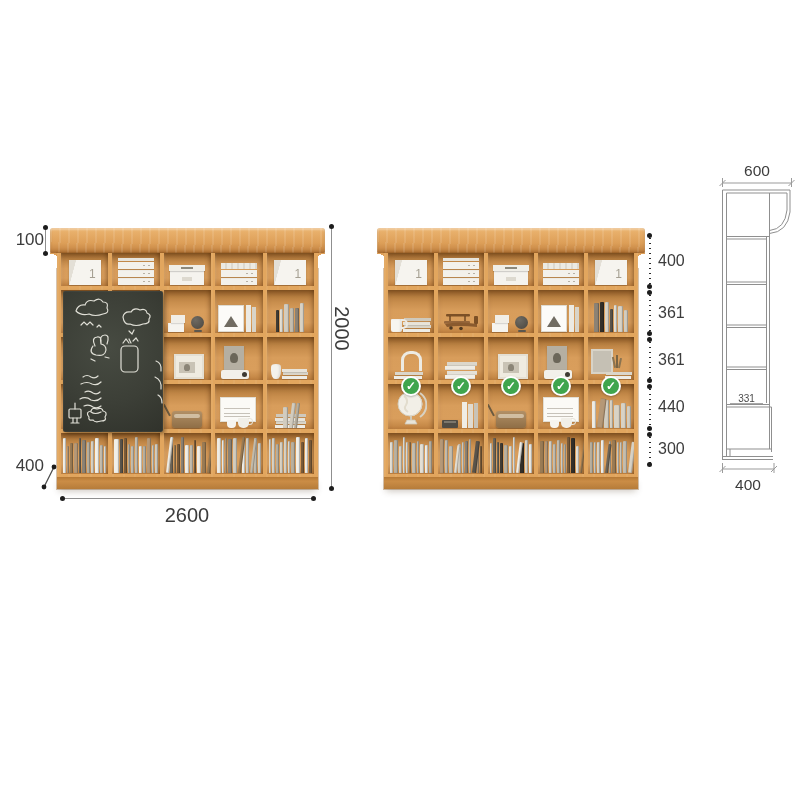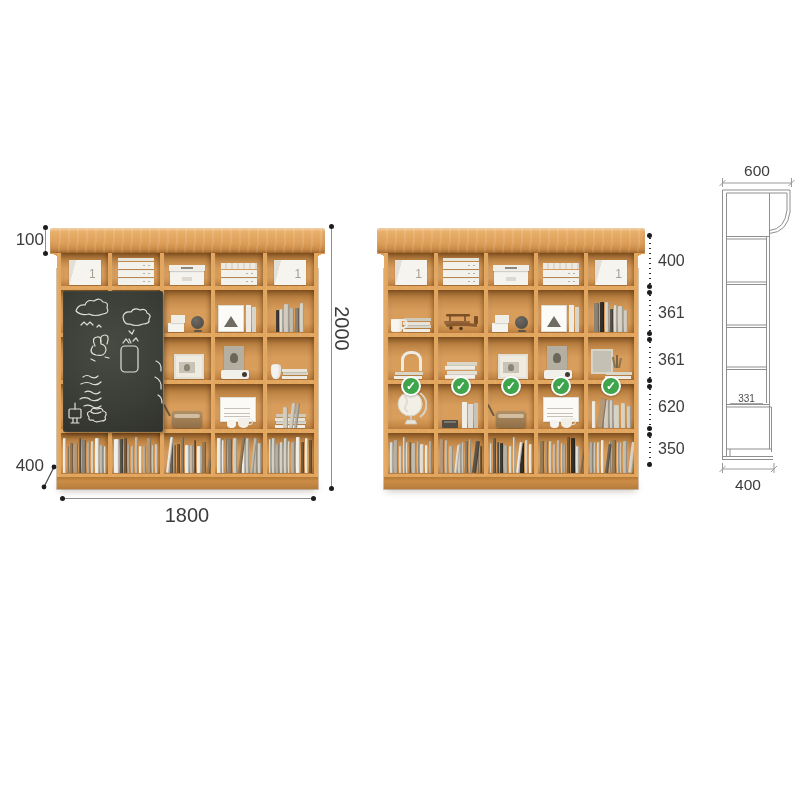--- a/index.html
+++ b/index.html
@@ -580,44 +580,44 @@
     <span class="dline" style="left:330.5px;top:226px;width:1px;height:262px;"></span>
     <span class="dot" style="left:328.5px;top:223.5px;"></span>
     <span class="dot" style="left:328.5px;top:485.5px;"></span>
     <span class="dimlabel" style="left:312px;top:317px;width:58px;text-align:center;font-size:20px;transform:rotate(90deg);">2000</span>
   </div>
 
   <div>
     <span class="dline" style="left:62px;top:498px;width:251px;height:1px;"></span>
     <span class="dot" style="left:59.5px;top:496px;"></span>
     <span class="dot" style="left:310.5px;top:496px;"></span>
-    <span class="dimlabel" style="left:137px;top:504px;width:100px;text-align:center;font-size:20px;">1800</span>
+    <span class="dimlabel" style="left:137px;top:504px;width:100px;text-align:center;font-size:20px;">2600</span>
   </div>
 
   <div class="abs" id="segdims">
       <span class="dotline" style="left: 648.5px; top: 236px; height: 49px;"></span>
       <span class="dot" style="left: 647px; top: 233px;"></span>
       <span class="dot" style="left: 647px; top: 284px;"></span>
       <span class="seglabel" style="left: 658px; top: 251.5px;">400</span>
       <span class="dotline" style="left: 648.5px; top: 293px; height: 39px;"></span>
       <span class="dot" style="left: 647px; top: 290px;"></span>
       <span class="dot" style="left: 647px; top: 331px;"></span>
       <span class="seglabel" style="left: 658px; top: 303.5px;">361</span>
       <span class="dotline" style="left: 648.5px; top: 340px; height: 39px;"></span>
       <span class="dot" style="left: 647px; top: 337px;"></span>
       <span class="dot" style="left: 647px; top: 378px;"></span>
       <span class="seglabel" style="left: 658px; top: 350.5px;">361</span>
       <span class="dotline" style="left: 648.5px; top: 387px; height: 40px;"></span>
       <span class="dot" style="left: 647px; top: 384px;"></span>
       <span class="dot" style="left: 647px; top: 426px;"></span>
-      <span class="seglabel" style="left: 658px; top: 398px;">620</span>
+      <span class="seglabel" style="left: 658px; top: 398px;">440</span>
       <span class="dotline" style="left: 648.5px; top: 435px; height: 28px;"></span>
       <span class="dot" style="left: 647px; top: 432px;"></span>
       <span class="dot" style="left: 647px; top: 462px;"></span>
-      <span class="seglabel" style="left: 658px; top: 440px;">350</span>
+      <span class="seglabel" style="left: 658px; top: 440px;">300</span>
     </div>
 
   <svg class="abs" id="sideview" style="left:700px;top:150px;" width="100" height="348" viewBox="0 0 100 348">
     <g stroke="#9b9b9b" stroke-width="1" fill="none">
       <line x1="22.5" y1="28" x2="22.5" y2="37"></line>
         <line x1="91.5" y1="28" x2="91.5" y2="37"></line>
       <line x1="22.5" y1="33" x2="91.5" y2="33"></line>
       <line x1="19.5" y1="36" x2="25.5" y2="30"></line>
         <line x1="88.5" y1="36" x2="94.5" y2="30"></line>
     </g>

